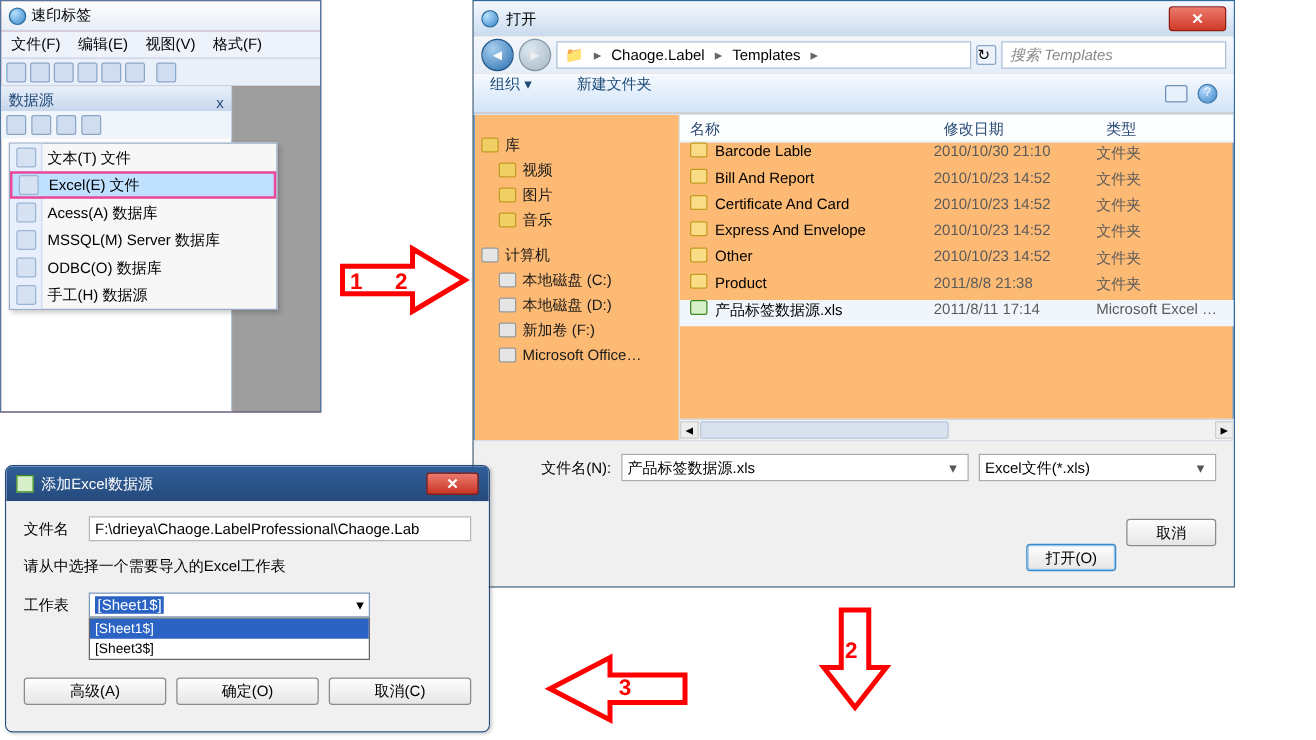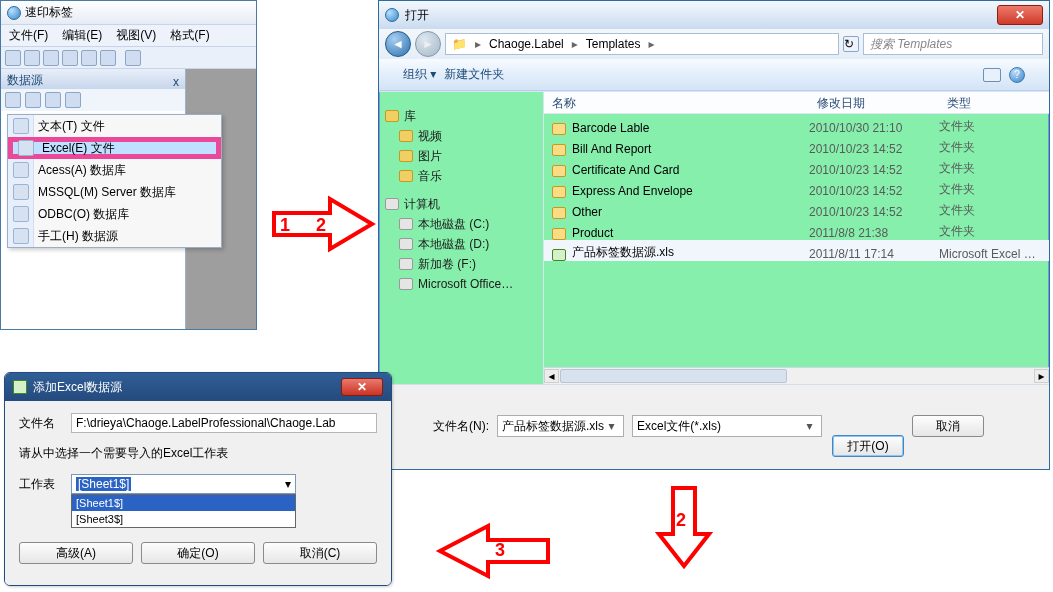--- a/index.html
+++ b/index.html
@@ -23,78 +23,78 @@
   .app1-main { flex:1; display:flex; }
   .ds-panel { width:185px; border-right:1px solid #9bb3cf; display:flex; flex-direction:column; background:#fff;}
   .ds-header { height:20px; background:linear-gradient(to bottom,#e8effa,#c7d6ec); display:flex; align-items:flex-end; justify-content:space-between; padding:0 6px; color:#214a76; font-size:12px;}
   .ds-toolbar { height:22px; display:flex; align-items:center; gap:4px; padding:0 4px; background:#f0f5fb;}
   .menu-pop {
     position:absolute; left:6px; top:113px; width:215px;
     background:#f7f7f7; border:1px solid #9aafc7; box-shadow:2px 2px 4px rgba(0,0,0,.2);
   }
   .menu-pop .col-bar { position:absolute; left:0; top:0; bottom:0; width:26px; background:#e7eefc; border-right:1px solid #d2ddee;}
   .menu-item { position:relative; height:22px; display:flex; align-items:center; padding-left:30px; gap:6px; }
-  .menu-item.sel { background:#bfe0ff; border:5px solid #ec4899; padding-left:29px; }
+  .menu-item.sel { background:#bfe0ff; border:2px solid #ec4899; padding-left:29px; }
   .menu-ico { position:absolute; left:5px; width:16px; height:16px; background:#d6e2f2; border:1px solid #9cb4d2; border-radius:2px; z-index:1;}
   .app1-canvas { flex:1; background:#9e9e9e; }
 
   
   .app2 {
-    position: absolute; left: 378px; top: 0; width: 672px; height: 470px;
-    border: 1px solid #2c6aa0; background:#86efac; box-shadow:0 0 0 1px #6ca0d4 inset;
+    position: absolute; left: 378px; top: 0; width: 610px; height: 470px;
+    border: 1px solid #2c6aa0; background:#fdba74; box-shadow:0 0 0 1px #6ca0d4 inset;
     display:flex; flex-direction:column;
   }
   .app2-title {
     height:28px; background: linear-gradient(to bottom,#f4f8fd,#dfeaf7,#c9dbef);
     display:flex; align-items:center; padding:0 6px; gap:6px;
   }
   .app2 .ball { width:14px; height:14px; border-radius:50%; background: radial-gradient(circle at 30% 30%,#b6e0ff,#3a87c8); border:1px solid #2a6da0;}
   .close-btn { margin-left:auto; width:46px; height:20px; background: linear-gradient(to bottom,#ec7a6c,#cf3b29); border:1px solid #901c10; border-radius:3px; display:flex; align-items:center; justify-content:center; color:#fff; font-weight:bold;}
   .app2-nav {
     height:30px; background: linear-gradient(to bottom,#f3f7fc,#e4edf8);
     display:flex; align-items:center; padding:0 6px; gap:4px;
   }
   .nav-btn { width:26px; height:26px; border-radius:50%; background: radial-gradient(circle at 35% 30%,#a8cff0,#2a6fae); border:1px solid #20578a; display:flex; align-items:center; justify-content:center; color:#fff; }
   .nav-btn.dis { background: radial-gradient(circle at 35% 30%,#dce7f0,#a6b7c6); border-color:#8596a5; color:#eee;}
   .addr { flex:1; height:22px; border:1px solid #a8bfd6; background:#fff; display:flex; align-items:center; padding:0 6px; gap:8px;}
   .addr .crumb { display:flex; align-items:center; gap:4px;}
   .addr .sep { color:#666;}
   .search { width:180px; height:22px; border:1px solid #a8bfd6; background:#fff; display:flex; align-items:center; padding:0 6px; color:#888; font-style:italic;}
   .app2-tool {
     height:32px; background: linear-gradient(to bottom,#f7fbff,#e3eefb,#d3e4f6);
-    display:flex; align-items:center; padding:0 24px; gap:8px; border-bottom:1px solid #b9ceea;
+    display:flex; padding:0 13px; gap:36px; border-bottom:1px solid #b9ceea;
   }
   .app2-tool .right { margin-left:auto; display:flex; gap:8px; align-items:center;}
   .view-ico { width:18px; height:14px; border:1px solid #6f90b5; background:#e8f1fb; border-radius:2px;}
   .help-ico { width:16px; height:16px; border:1px solid #3f7ab0; border-radius:50%; background:radial-gradient(circle at 35% 30%,#b8dcff,#3b83c5); color:#fff; font-size:10px; display:flex; align-items:center; justify-content:center;}
   .app2-body { flex:1; display:flex; border-top:1px solid #d9e4f2; overflow:hidden;}
   .tree { width:165px; border-right:1px solid #d9e4f2; padding:6px; overflow:hidden; color:#1a1a1a;}
   .tree .grp { margin-top:8px;}
   .tree .node { display:flex; align-items:center; gap:5px; height:20px; padding-left:14px;}
   .tree .node.root { padding-left:0; font-weight:normal;}
   .tree .ico { width:14px; height:12px; background:#f0cf64; border:1px solid #c49a20; border-radius:2px;}
   .tree .ico.drv { background:#e5e5e5; border-color:#999; border-radius:2px;}
   .files { flex:1; display:flex; flex-direction:column; }
   .files-head { height:22px; display:flex; border-bottom:1px solid #e0e7f0; color:#2a4b75; background:#fbfdff;}
   .files-head div { padding:3px 8px;}
   .col-n { flex:1;}
   .col-d { width:130px;}
   .col-t { width:110px;}
-  .file-row { height:21px; display:flex; align-items:flex-end;}
+  .file-row { height:21px; display:flex; align-items:flex-start;}
   .file-row .f-ico { width:14px; height:12px; margin:0 6px 0 8px; background:#f9dd86; border:1px solid #c49a20; border-radius:2px;}
   .file-row.xls .f-ico { background:#d7f0c9; border-color:#3d8a1f;}
   .file-row .fn { flex:1;}
   .file-row .fd { width:130px; color:#5a5a5a;}
   .file-row .ft { width:110px; color:#5a5a5a; white-space:nowrap; overflow:hidden; text-overflow:ellipsis;}
   .file-row.sel { background:#f1f6fd;}
   .hscroll { height:17px; background:#f0f0f0; border-top:1px solid #d0d7e0; position:relative;}
   .hscroll .thumb { position:absolute; left:0; top:1px; height:14px; width:45%; background:#d8e2ef; border:1px solid #b8c6d8; border-radius:2px;}
   .hscroll .arr { position:absolute; top:1px; width:15px; height:14px; background:#ededed; border:1px solid #cfcfcf; display:flex; align-items:center; justify-content:center;}
   .app2-foot {
-    background:#f0f0f0; padding:10px 14px 12px; display:flex; flex-direction:row; gap:10px;
+    background:#f0f0f0; padding:10px 14px 12px; display:flex; flex-direction:column; gap:10px;
     border-top:1px solid #d6dee8;
   }
   .row-fn { display:flex; align-items:center; gap:8px;}
   .row-fn .lbl { width:96px; text-align:right;}
   .combo { height:22px; border:1px solid #abadb3; background:#fff; display:flex; align-items:center; padding:0 4px; justify-content:space-between;}
   .combo .arrow { width:15px; text-align:center; color:#555;}
   .btn { height:22px; min-width:72px; border:1px solid #8a8a8a; background:linear-gradient(to bottom,#fdfdfd,#e6e6e6); border-radius:3px; display:flex; align-items:center; justify-content:center;}
   .btn.primary { border:1px solid #3e88c8; box-shadow:0 0 0 1px #91c4ef inset;margin-top:40px;}
 
   

